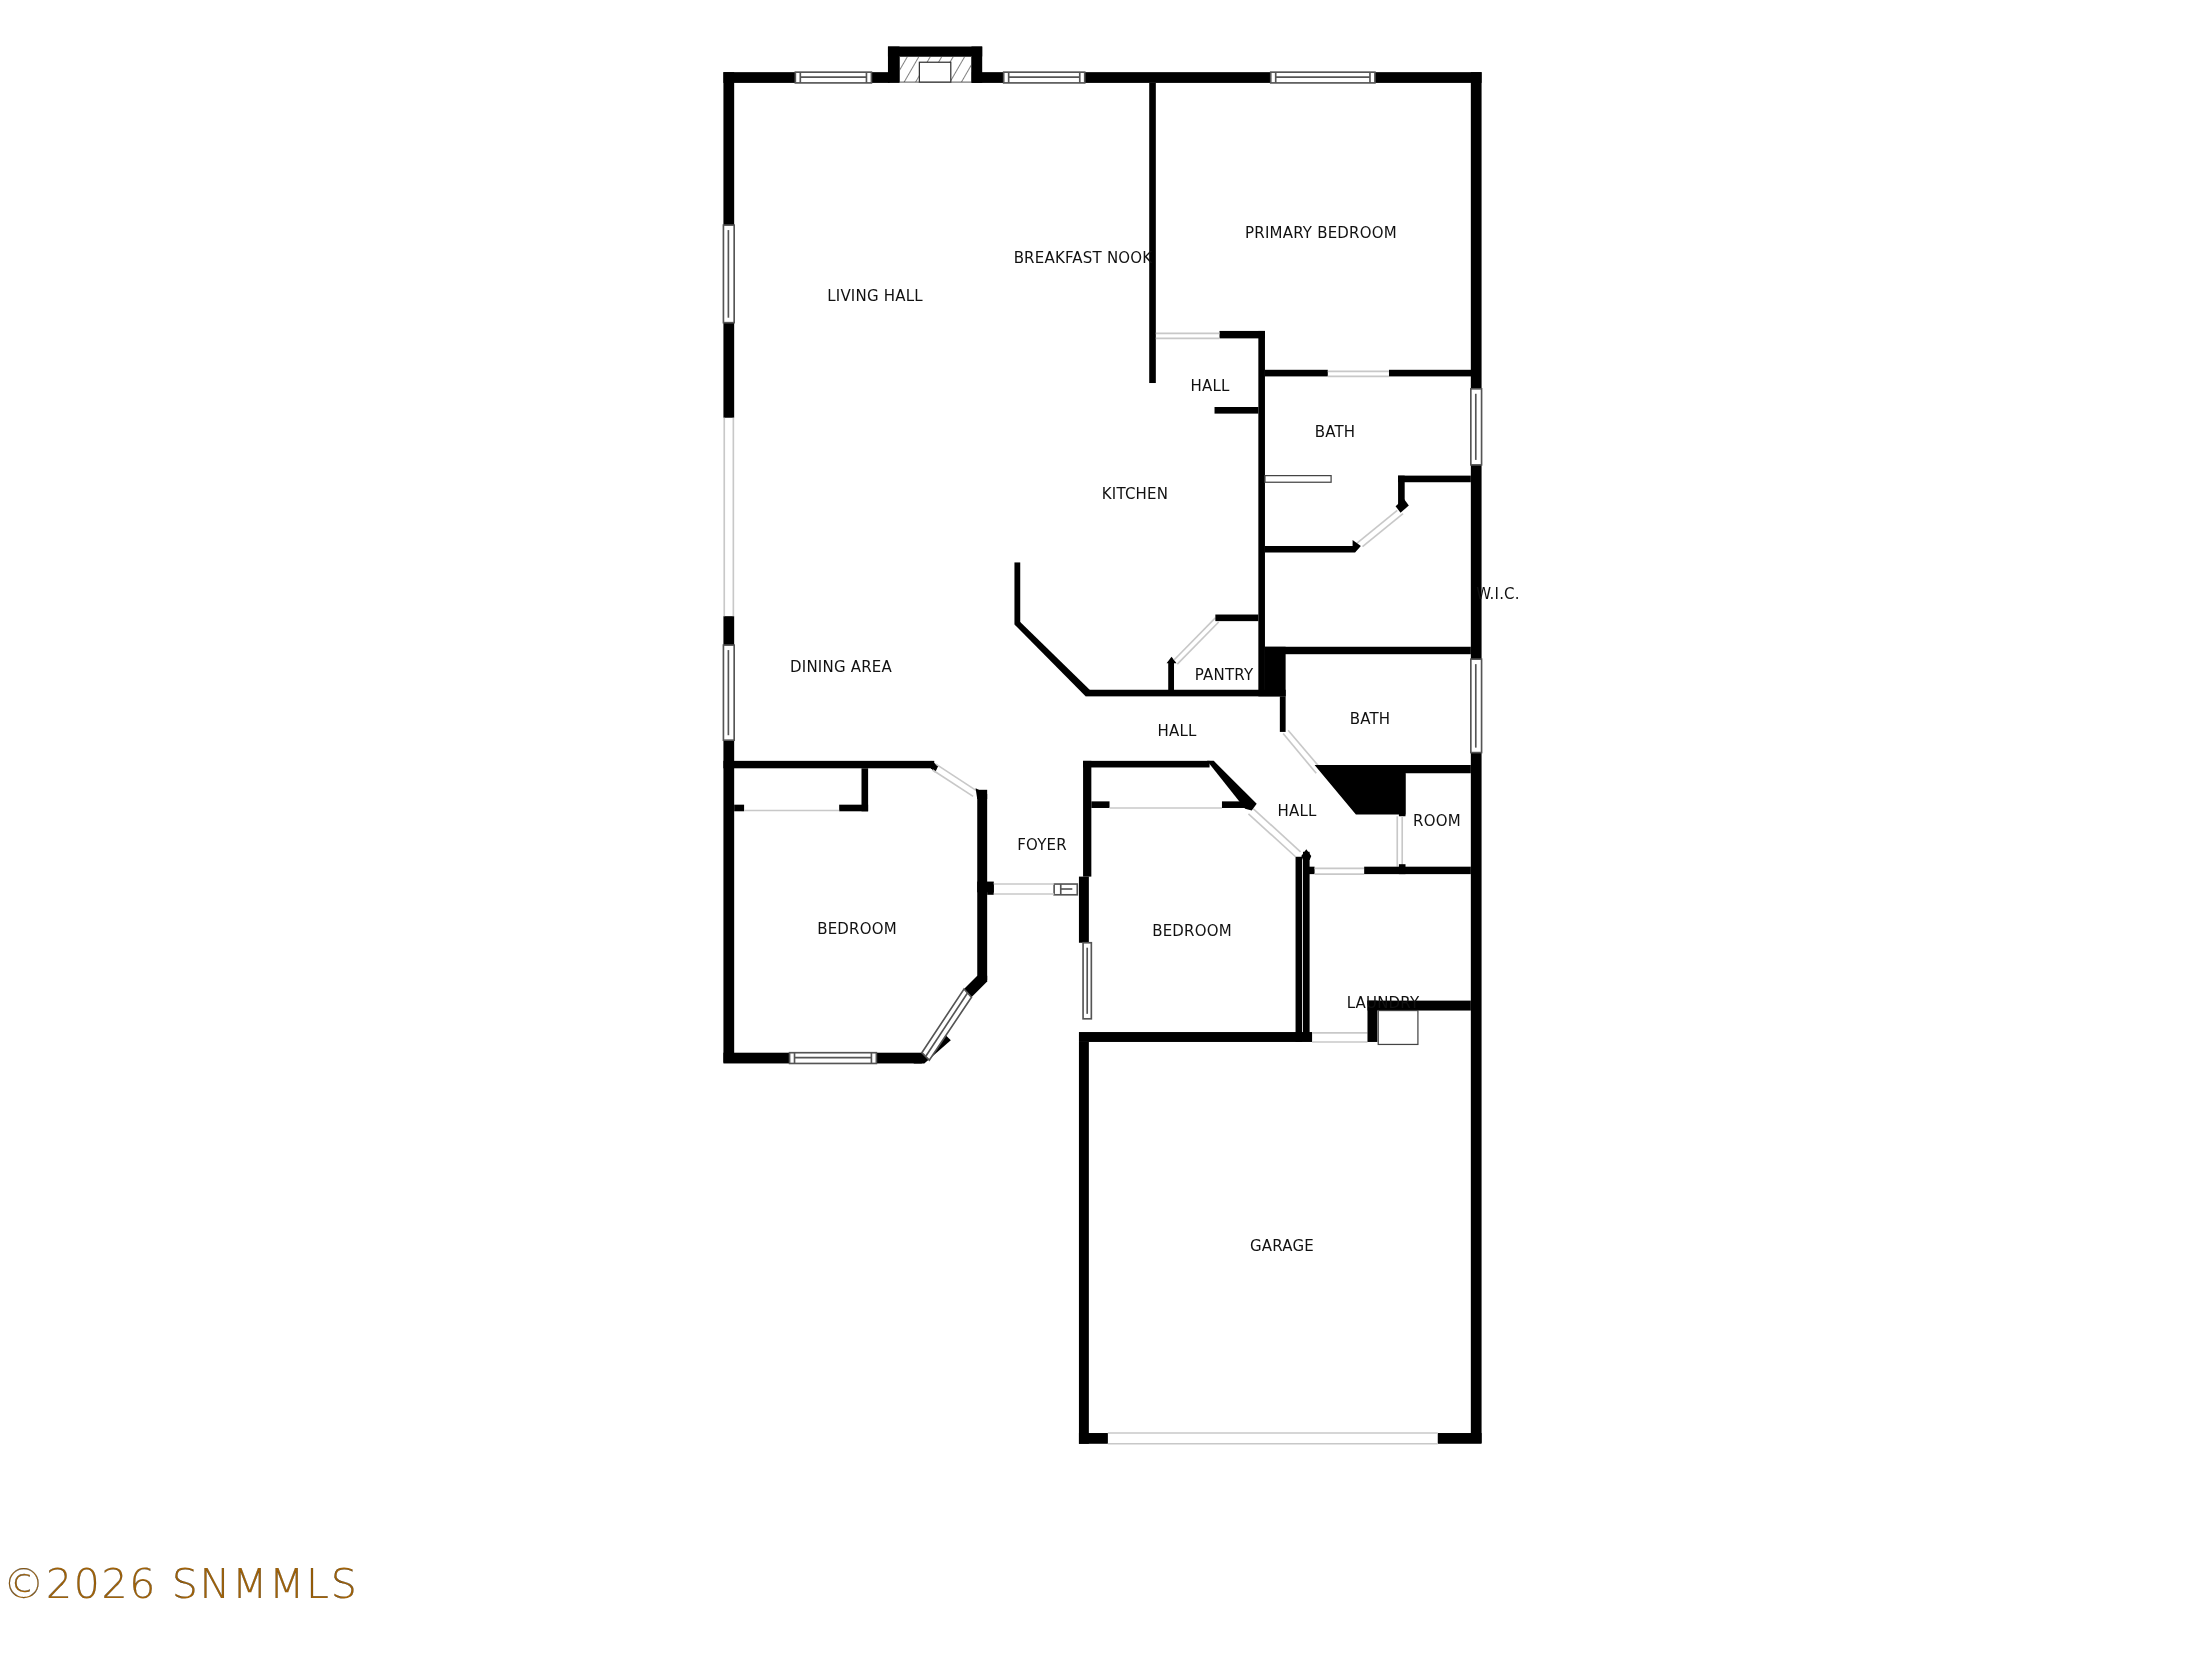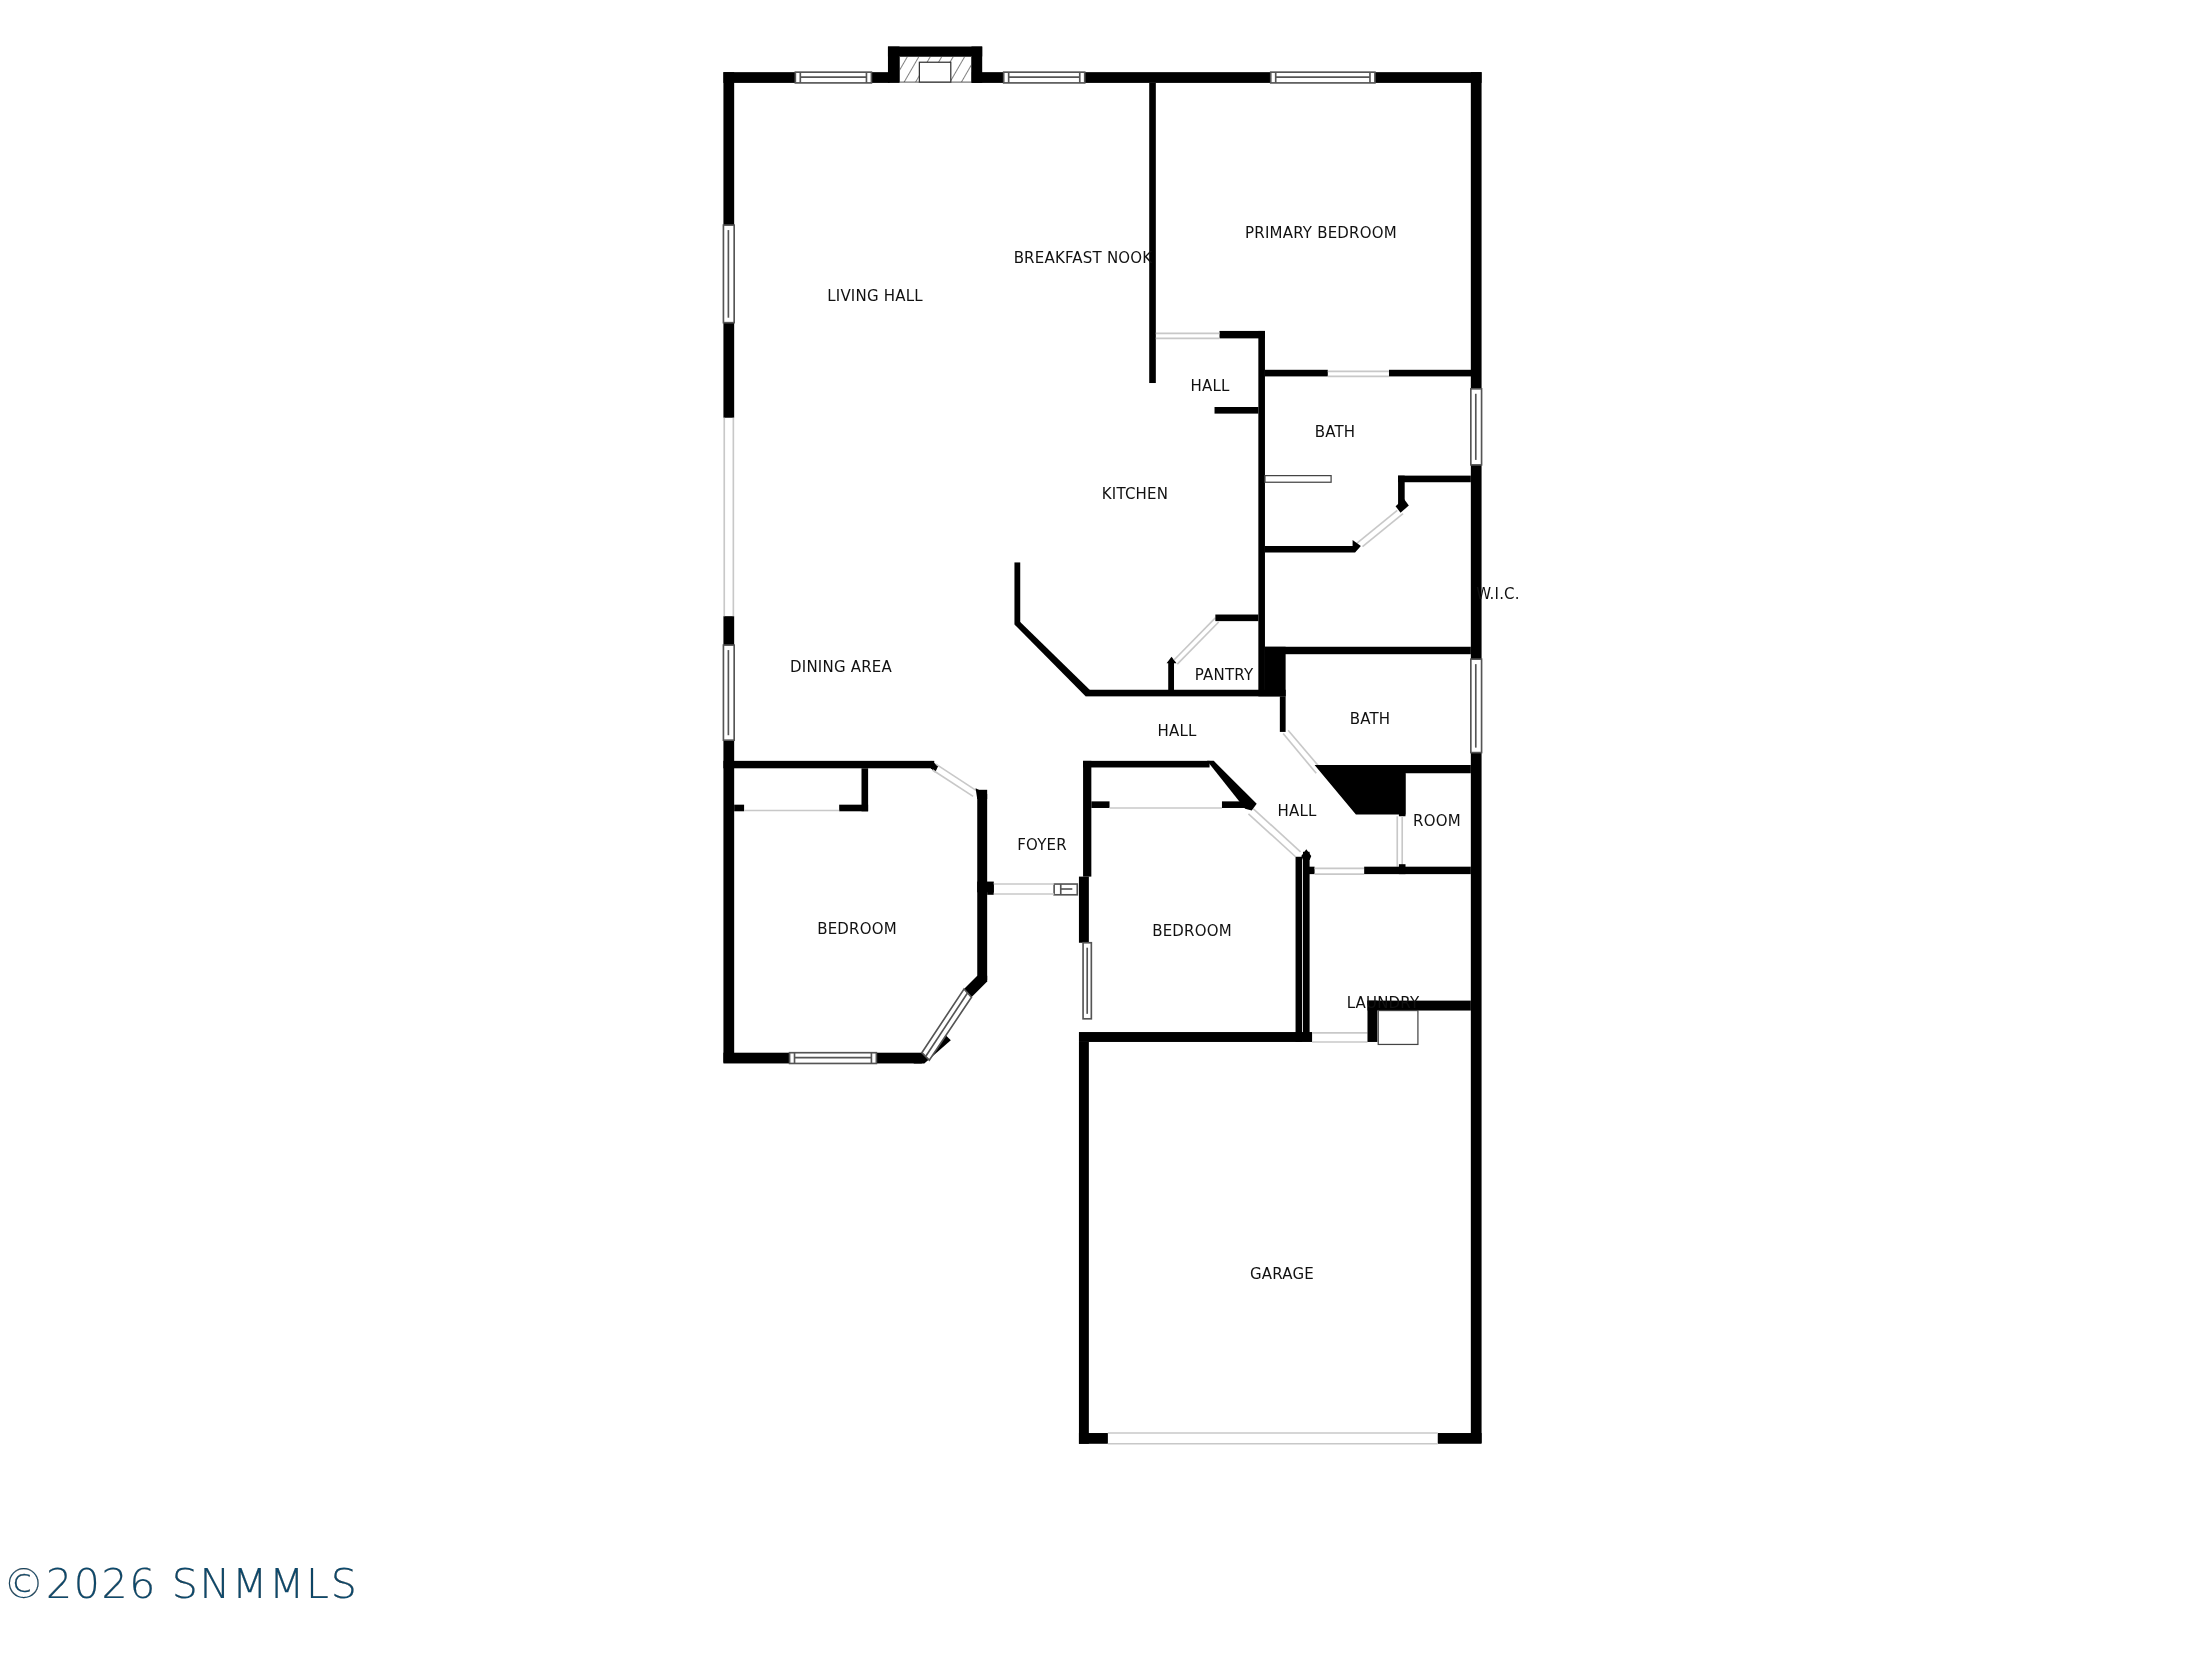--- a/index.html
+++ b/index.html
@@ -7,21 +7,21 @@
          font-family: "Liberation Sans", "DejaVu Sans", sans-serif; }
   #plan { position: absolute; left: 0; top: 0; width: 2205px; height: 1654px; }
   .wall { fill: #000000; }
   .win { fill: #ffffff; stroke: #555555; stroke-width: 2; }
   .winline { stroke: #555555; stroke-width: 2; }
   .door { stroke: #c8c8c8; stroke-width: 2; fill: none; }
   .label { position: absolute; transform: translate(-50%, -50%); white-space: nowrap;
            font-family: "DejaVu Sans", sans-serif; font-size: 15px; color: #111111;
            letter-spacing: 0.2px; }
   .copyright { position: absolute; left: 3.3px; top: 1560px; font-family: "DejaVu Sans", sans-serif;
-               font-size: 41px; font-weight: 200; color: #0c4a6e; letter-spacing: 1.7px;
+               font-size: 41px; font-weight: 200; color: #a16207; letter-spacing: 1.7px;
                -webkit-text-stroke: 0.2px #222; }
 </style>
 </head>
 <body>
 
 <svg id="plan" viewBox="0 0 2667 2000" xmlns="http://www.w3.org/2000/svg">
   <defs>
     <pattern id="hatch" patternUnits="userSpaceOnUse" width="12" height="12" patternTransform="rotate(30)">
       <line x1="0" y1="0" x2="0" y2="12" stroke="#333" stroke-width="1.5"></line>
     </pattern>
@@ -225,17 +225,17 @@
   <div class="label" style="left:841px; top:667px;">DINING AREA</div>
   <div class="label" style="left:1224px; top:675px;">PANTRY</div>
   <div class="label" style="left:1370px; top:719px;">BATH</div>
   <div class="label" style="left:1177px; top:731px;">HALL</div>
   <div class="label" style="left:1297px; top:811px;">HALL</div>
   <div class="label" style="left:1437px; top:821px;">ROOM</div>
   <div class="label" style="left:1042px; top:845px;">FOYER</div>
   <div class="label" style="left:857px; top:929px;">BEDROOM</div>
   <div class="label" style="left:1192px; top:931px;">BEDROOM</div>
   <div class="label" style="left:1383px; top:955px;margin-top:48px;">LAUNDRY</div>
-  <div class="label" style="left:1282px; top:1246px;margin-top:28px;">GARAGE</div>
+  <div class="label" style="left:1282px; top:1246px;">GARAGE</div>
 </div>
 
 <div class="copyright">©2026 SNMMLS</div>
 
 
 </body></html>

